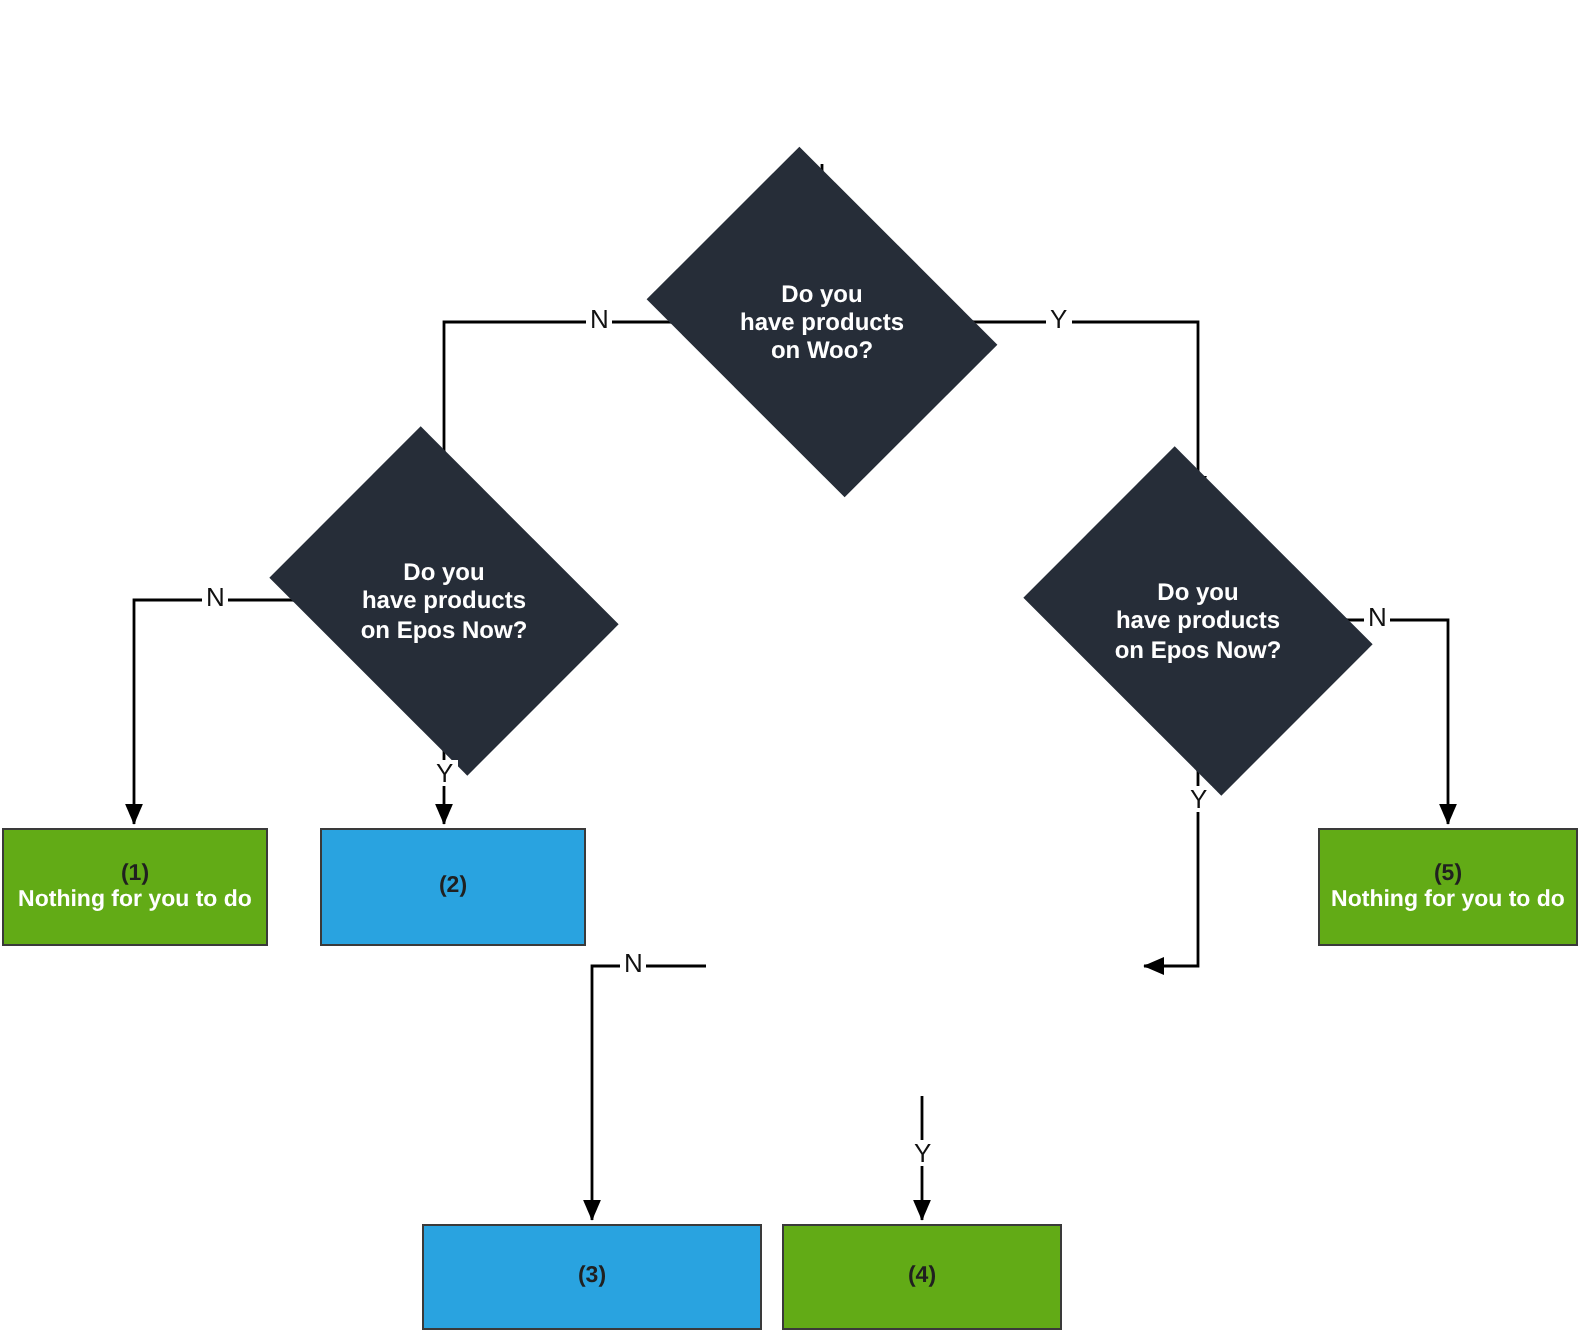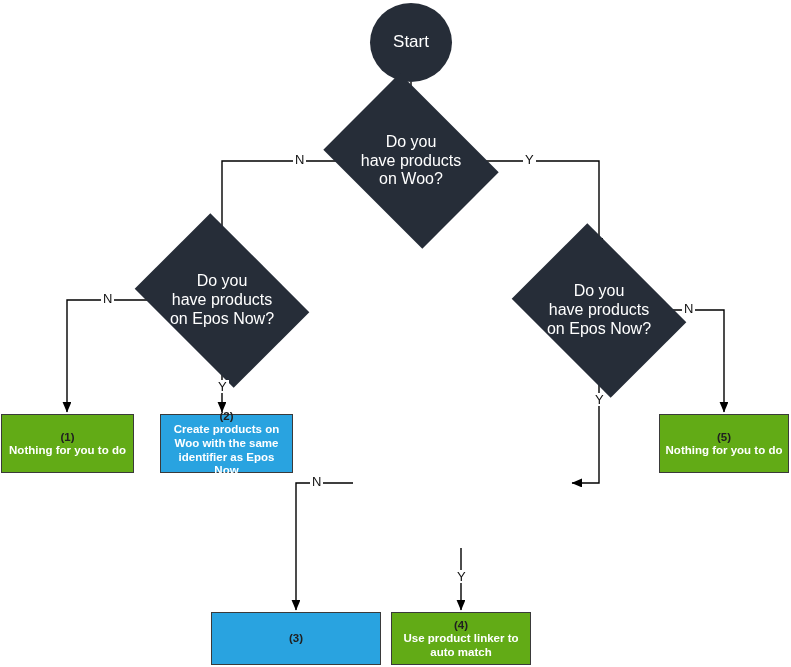--- a/index.html
+++ b/index.html
@@ -56,22 +56,22 @@
     top: 0;
     width: 100%;
     height: 100%;
     background: #262d38;
     transform: rotate(45deg);
     z-index: -1;
   }
   .decision .label {
     position: relative;
     color: #ffffff;
-    font-size: 16px;
-    font-weight: normal;
+    font-size: 12px;
+    font-weight: bold;
     z-index: 2;
   }
   
   .process {
     border: 1px solid #3a3a3a;
     font-size: 11.5px;
     font-weight: bold;
     line-height: 1.22;
     flex-direction: column;
     padding: 0 4px;
@@ -127,23 +127,20 @@
       <path d="M667,310 L724,310 L724,412" marker-end="url(#arrow)"></path>
 
       <path d="M599,362 L599,483 L572,483" marker-end="url(#arrow)"></path>
 
       <path d="M353,483 L296,483 L296,610" marker-end="url(#arrow)"></path>
 
       <path d="M461,548 L461,610" marker-end="url(#arrow)"></path>
     </g>
   </svg>
 
-  <div class="node terminal" style="left:370px; top:3px; width:82px; height:79px;">
-    <span class="label">Start</span>
-  </div>
 
   <div class="node decision" style="left:341px; top:107px; width:140px; height:108px;">
     <span class="shape"></span>
     <span class="label">Do you
 have products
 on Woo?</span>
   </div>
 
   <div class="node decision" style="left:152px; top:247px; width:140px; height:107px;">
     <span class="shape"></span>
@@ -160,33 +157,28 @@
   </div>
 
 
   <div class="node process green" style="left:1px; top:414px; width:133px; height:59px;">
     <span class="num">(1)</span>
     <span class="label">Nothing for you to do</span>
   </div>
 
   <div class="node process blue" style="left:160px; top:414px; width:133px; height:59px;">
     <span class="num">(2)</span>
-    <span class="label">Create products on
-Woo with the same
-identifier as Epos Now</span>
   </div>
 
   <div class="node process blue" style="left:211px; top:612px; width:170px; height:53px;">
     <span class="num">(3)</span>
   </div>
 
   <div class="node process green" style="left:391px; top:612px; width:140px; height:53px;">
     <span class="num">(4)</span>
-    <span class="label">Use product linker to
-auto match</span>
   </div>
 
   <div class="node process green" style="left:659px; top:414px; width:130px; height:59px;">
     <span class="num">(5)</span>
     <span class="label">Nothing for you to do</span>
   </div>
 
   <div class="edge-label" style="left:293px; top:153px;">N</div>
   <div class="edge-label" style="left:523px; top:153px;">Y</div>
   <div class="edge-label" style="left:101px; top:292px;">N</div>

